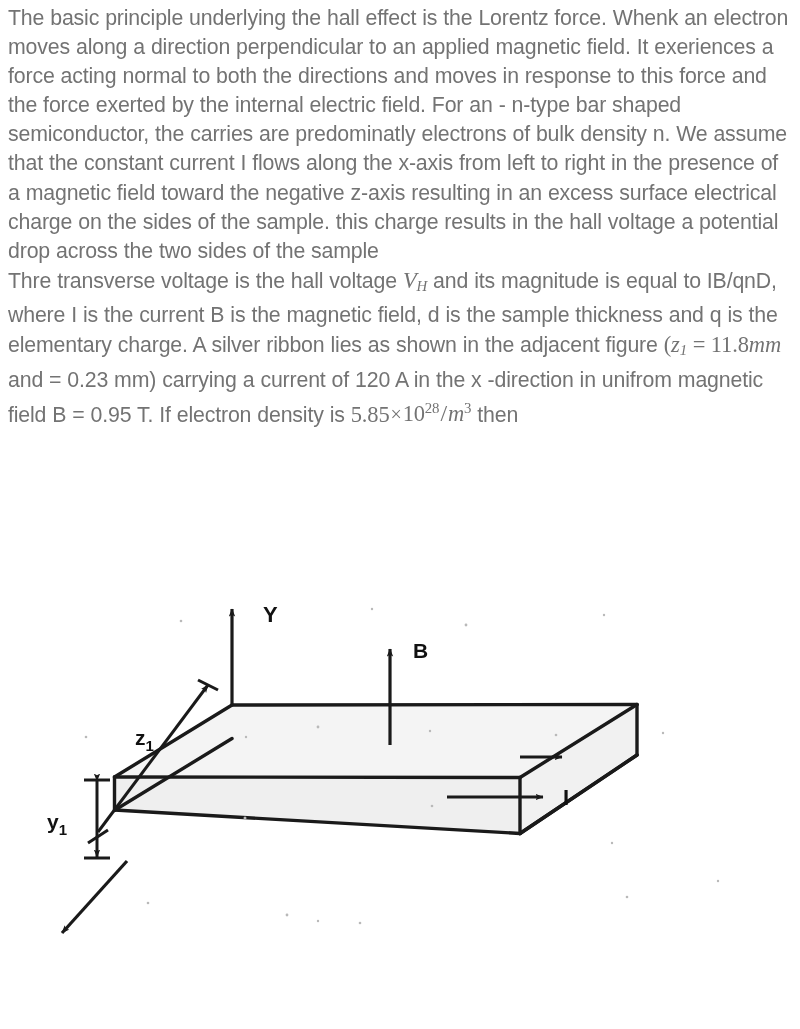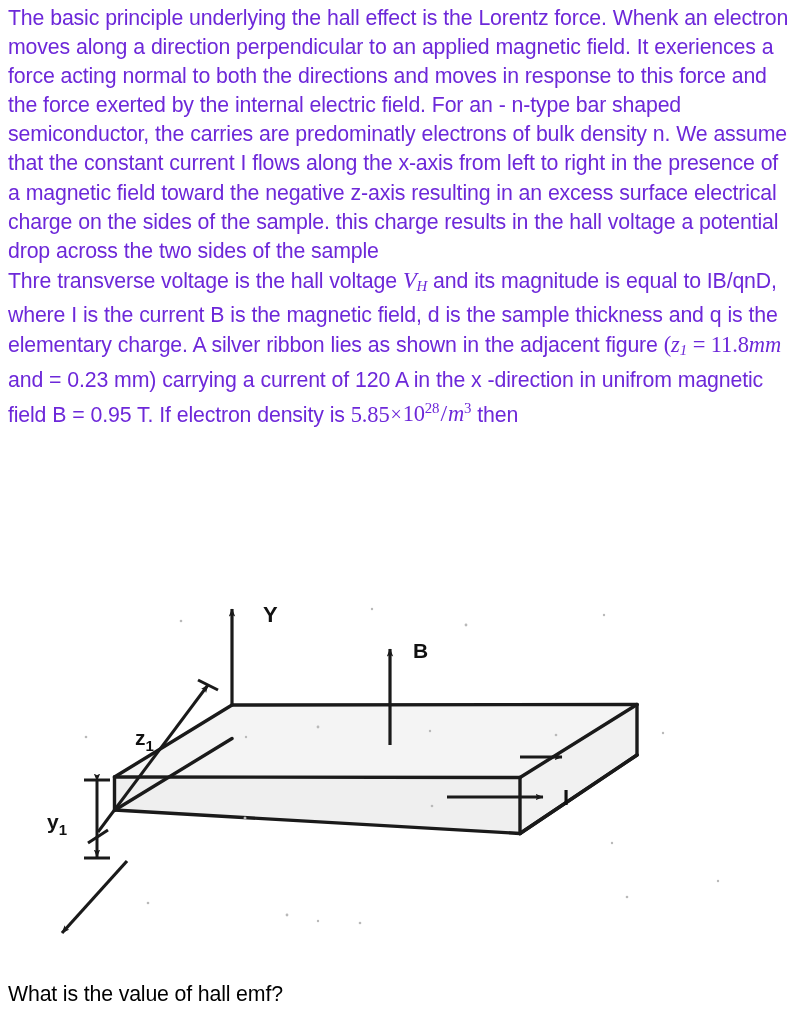--- a/index.html
+++ b/index.html
@@ -25,21 +25,21 @@
 
   
   .passage {
     position: absolute;
     left: 8px;
     top: 4px;
     width: 786px;
     font-size: 21.3px;
     line-height: 29.1px;
     letter-spacing: -0.15px;
-    color: #6d28d9;
+    color: #737373;
     word-spacing: 0.2px;
   }
   .passage p {
     margin: 0;
     padding: 0;
   }
 
   
   .mathi {
     font-family: "Liberation Serif", "DejaVu Serif", serif;
@@ -192,17 +192,14 @@
         <circle cx="148" cy="318" r="1.3"></circle>
         <circle cx="287" cy="330" r="1.4"></circle>
         <circle cx="360" cy="338" r="1.3"></circle>
         <circle cx="318" cy="336" r="1.2"></circle>
         <circle cx="627" cy="312" r="1.3"></circle>
         <circle cx="718" cy="296" r="1.2"></circle>
       </g>
     </svg>
   </div>
 
-  <div class="question">
-    <span>What is the value of hall emf?</span>
-  </div>
 
 </div>
 
 </body></html>

